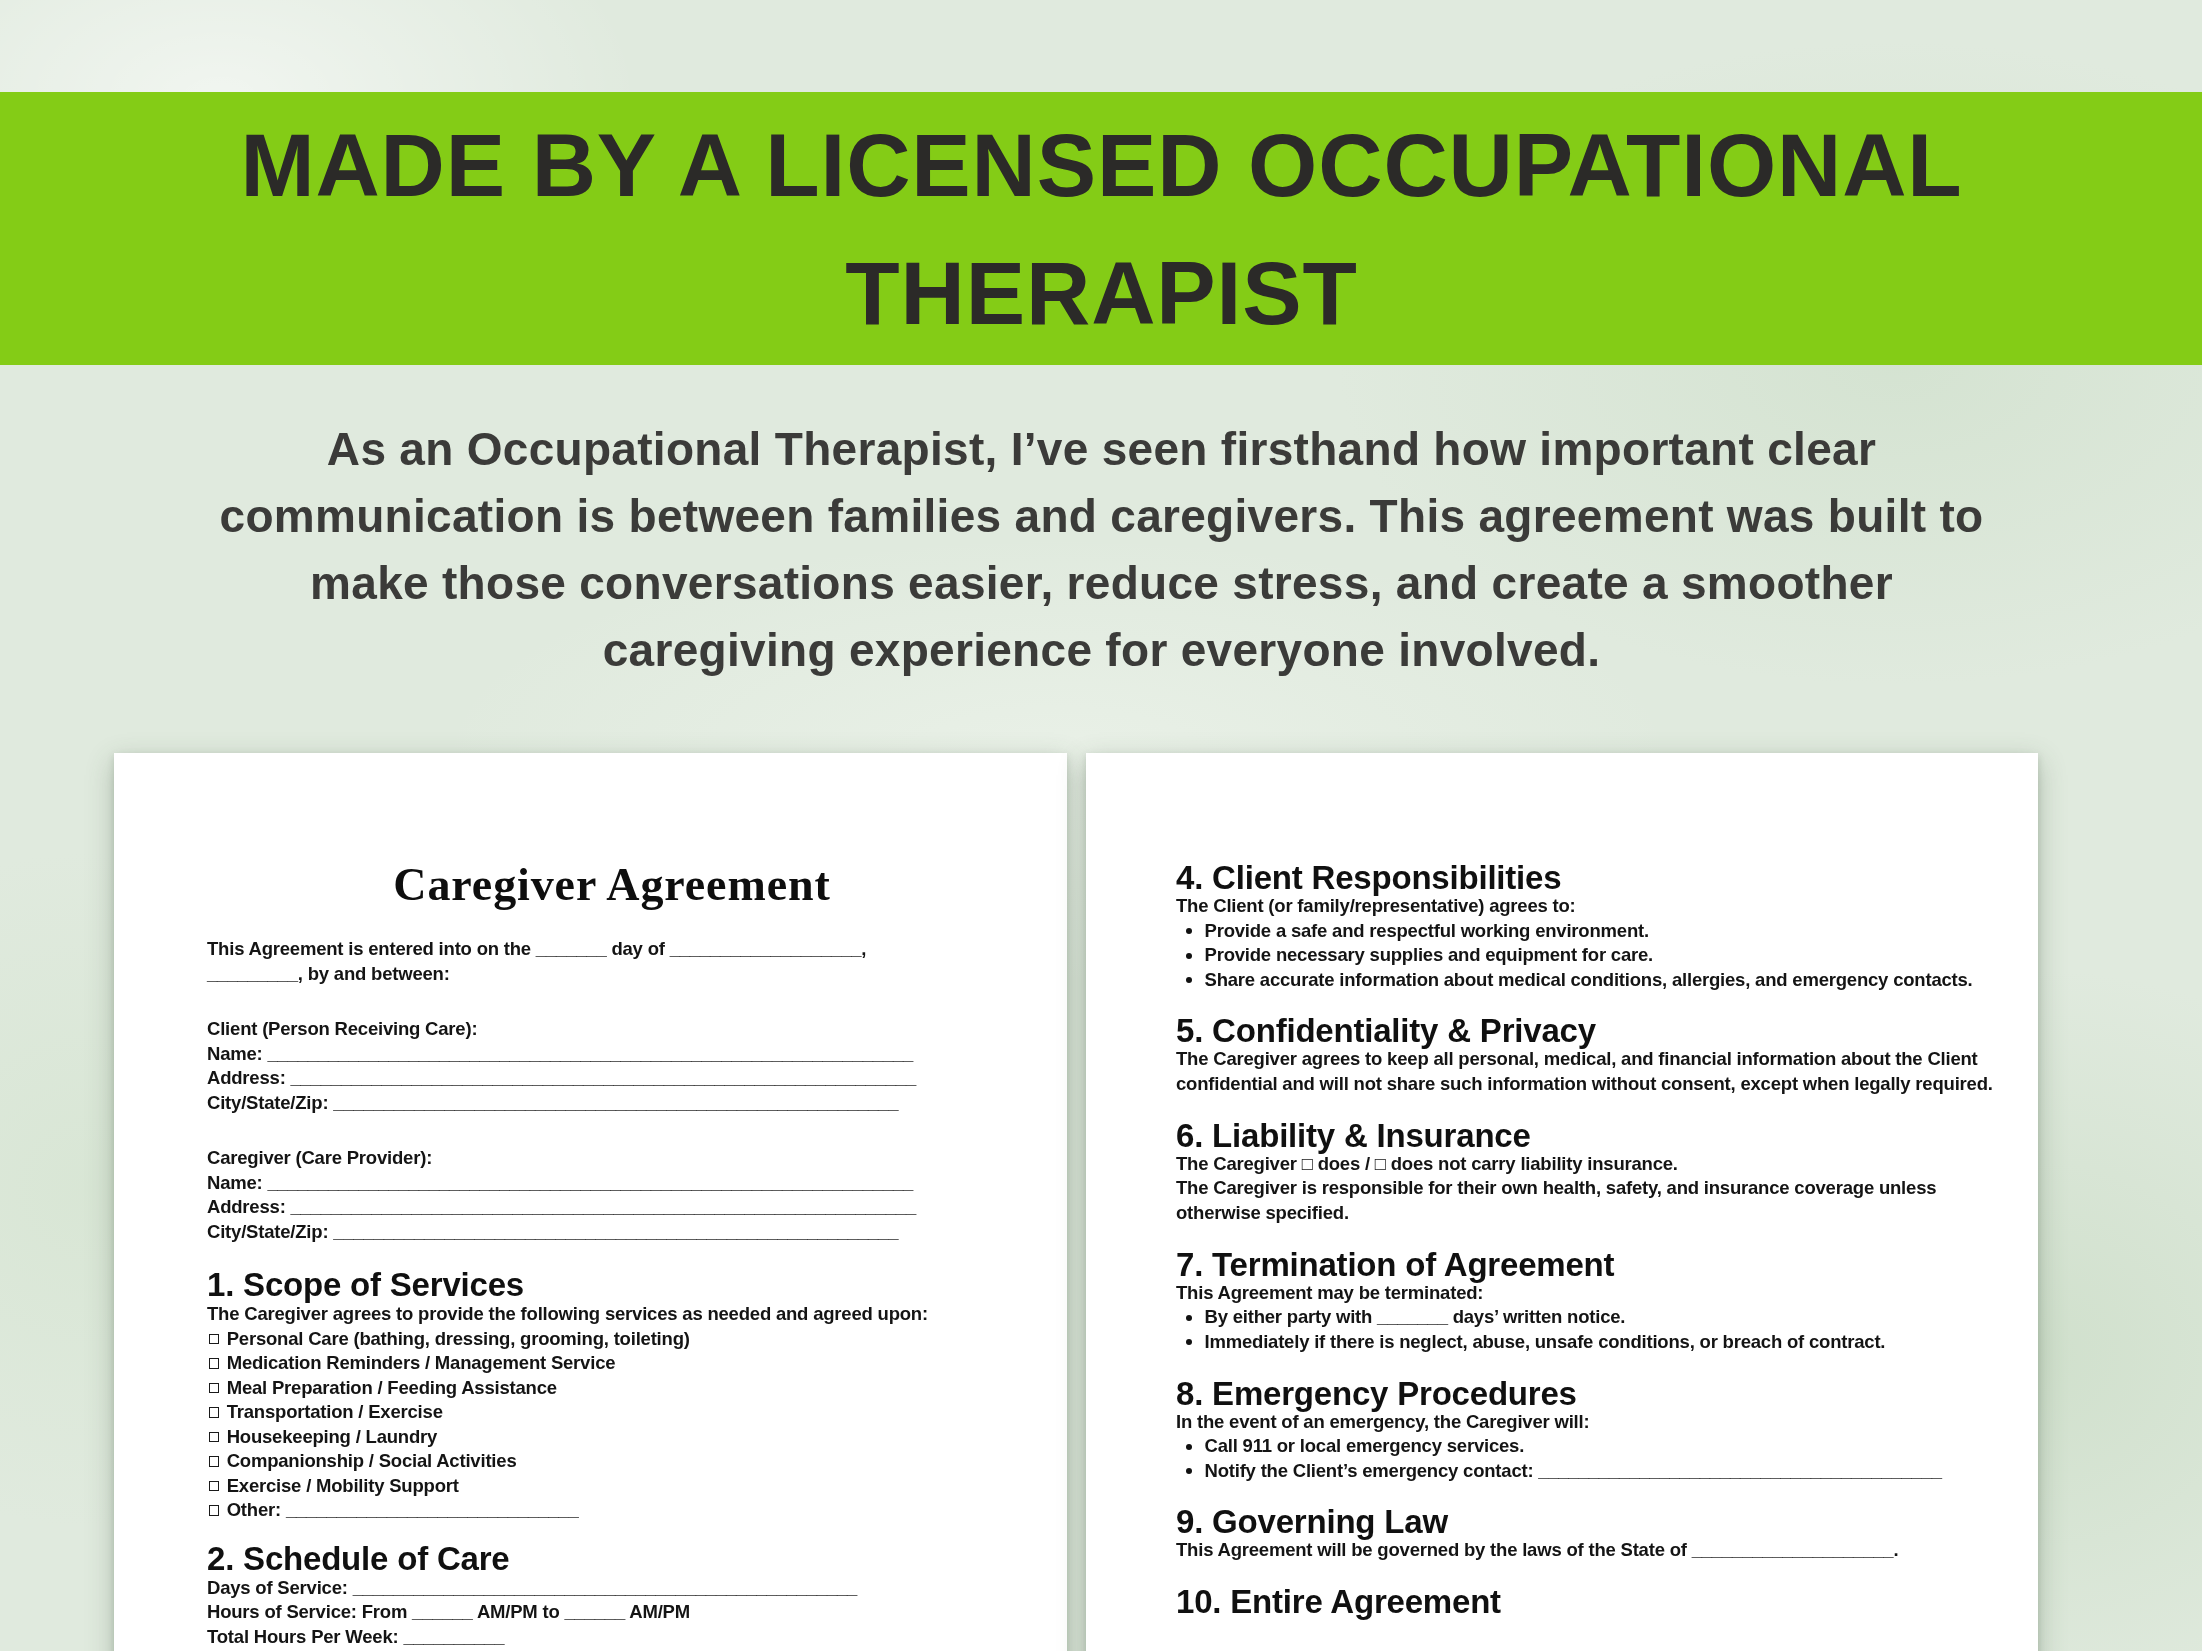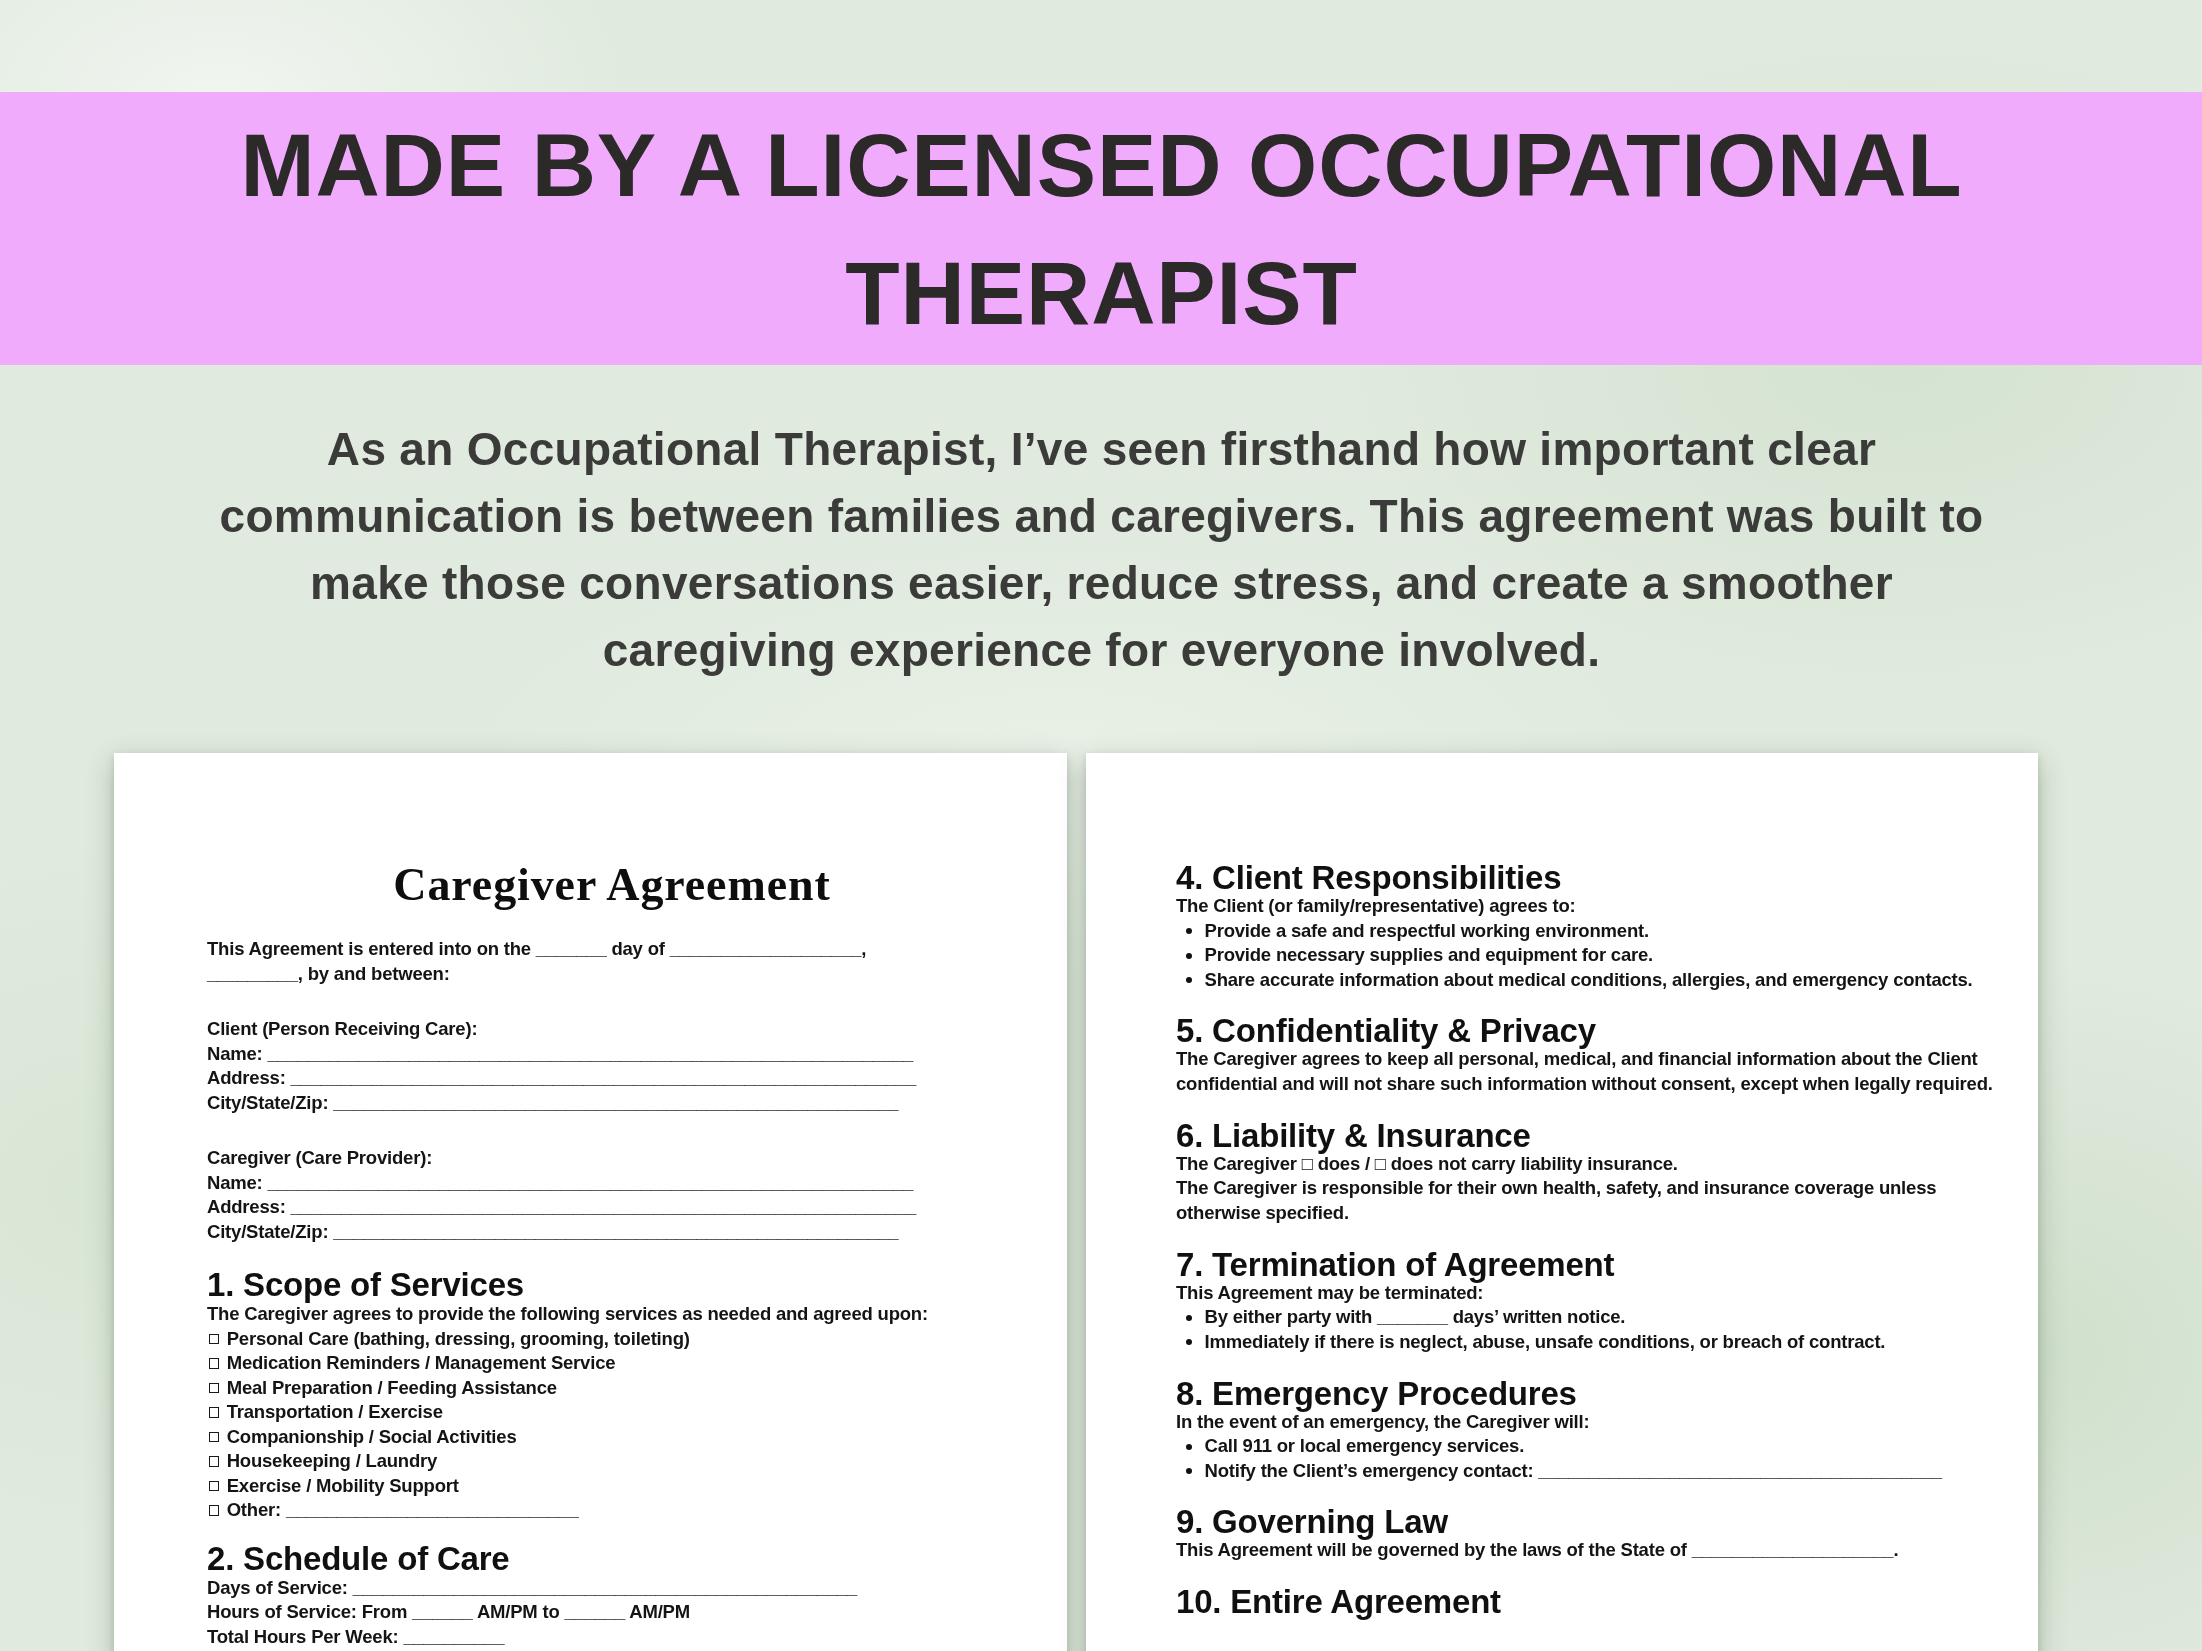--- a/index.html
+++ b/index.html
@@ -75,21 +75,21 @@
     flex:0 0 auto; width:6px; height:6px; border-radius:50%; background:#111;
     margin:9.5px 13px 0 9.5px;
   }
   .bullet-text { flex:1 1 auto; }
 
   .sec1-lead { margin-bottom:0; }
 </style>
 </head>
 <body>
 
-<header class="banner" style="background: #f0abfc;">
+<header class="banner" style="background: #84cc16;">
   <div class="banner-line" style="color: rgb(43, 42, 40);">MADE BY A LICENSED OCCUPATIONAL</div>
   <div class="banner-line" style="color: rgb(43, 42, 40);">THERAPIST</div>
 </header>
 
 <div class="intro">
   <div class="intro-line" style="color: rgb(59, 59, 57);">As an Occupational Therapist, I’ve seen firsthand how important clear</div>
   <div class="intro-line" style="color: rgb(59, 59, 57);">communication is between families and caregivers. This agreement was built to</div>
   <div class="intro-line" style="color: rgb(59, 59, 57);">make those conversations easier, reduce stress, and create a smoother</div>
   <div class="intro-line" style="color: rgb(59, 59, 57);">caregiving experience for everyone involved.</div>
 </div>
@@ -130,25 +130,25 @@
     <div class="chk-item">
       <span class="chk-box"></span>
       <span class="chk-label">Meal Preparation / Feeding Assistance</span>
     </div>
     <div class="chk-item">
       <span class="chk-box"></span>
       <span class="chk-label">Transportation / Exercise</span>
     </div>
     <div class="chk-item">
       <span class="chk-box"></span>
+      <span class="chk-label">Housekeeping / Laundry</span>
+    </div>
+    <div class="chk-item">
+      <span class="chk-box"></span>
       <span class="chk-label">Companionship / Social Activities</span>
-    </div>
-    <div class="chk-item">
-      <span class="chk-box"></span>
-      <span class="chk-label">Housekeeping / Laundry</span>
     </div>
     <div class="chk-item">
       <span class="chk-box"></span>
       <span class="chk-label">Exercise / Mobility Support</span>
     </div>
     <div class="chk-item">
       <span class="chk-box"></span>
       <span class="chk-label">Other: _____________________________</span>
     </div>
   </div>

